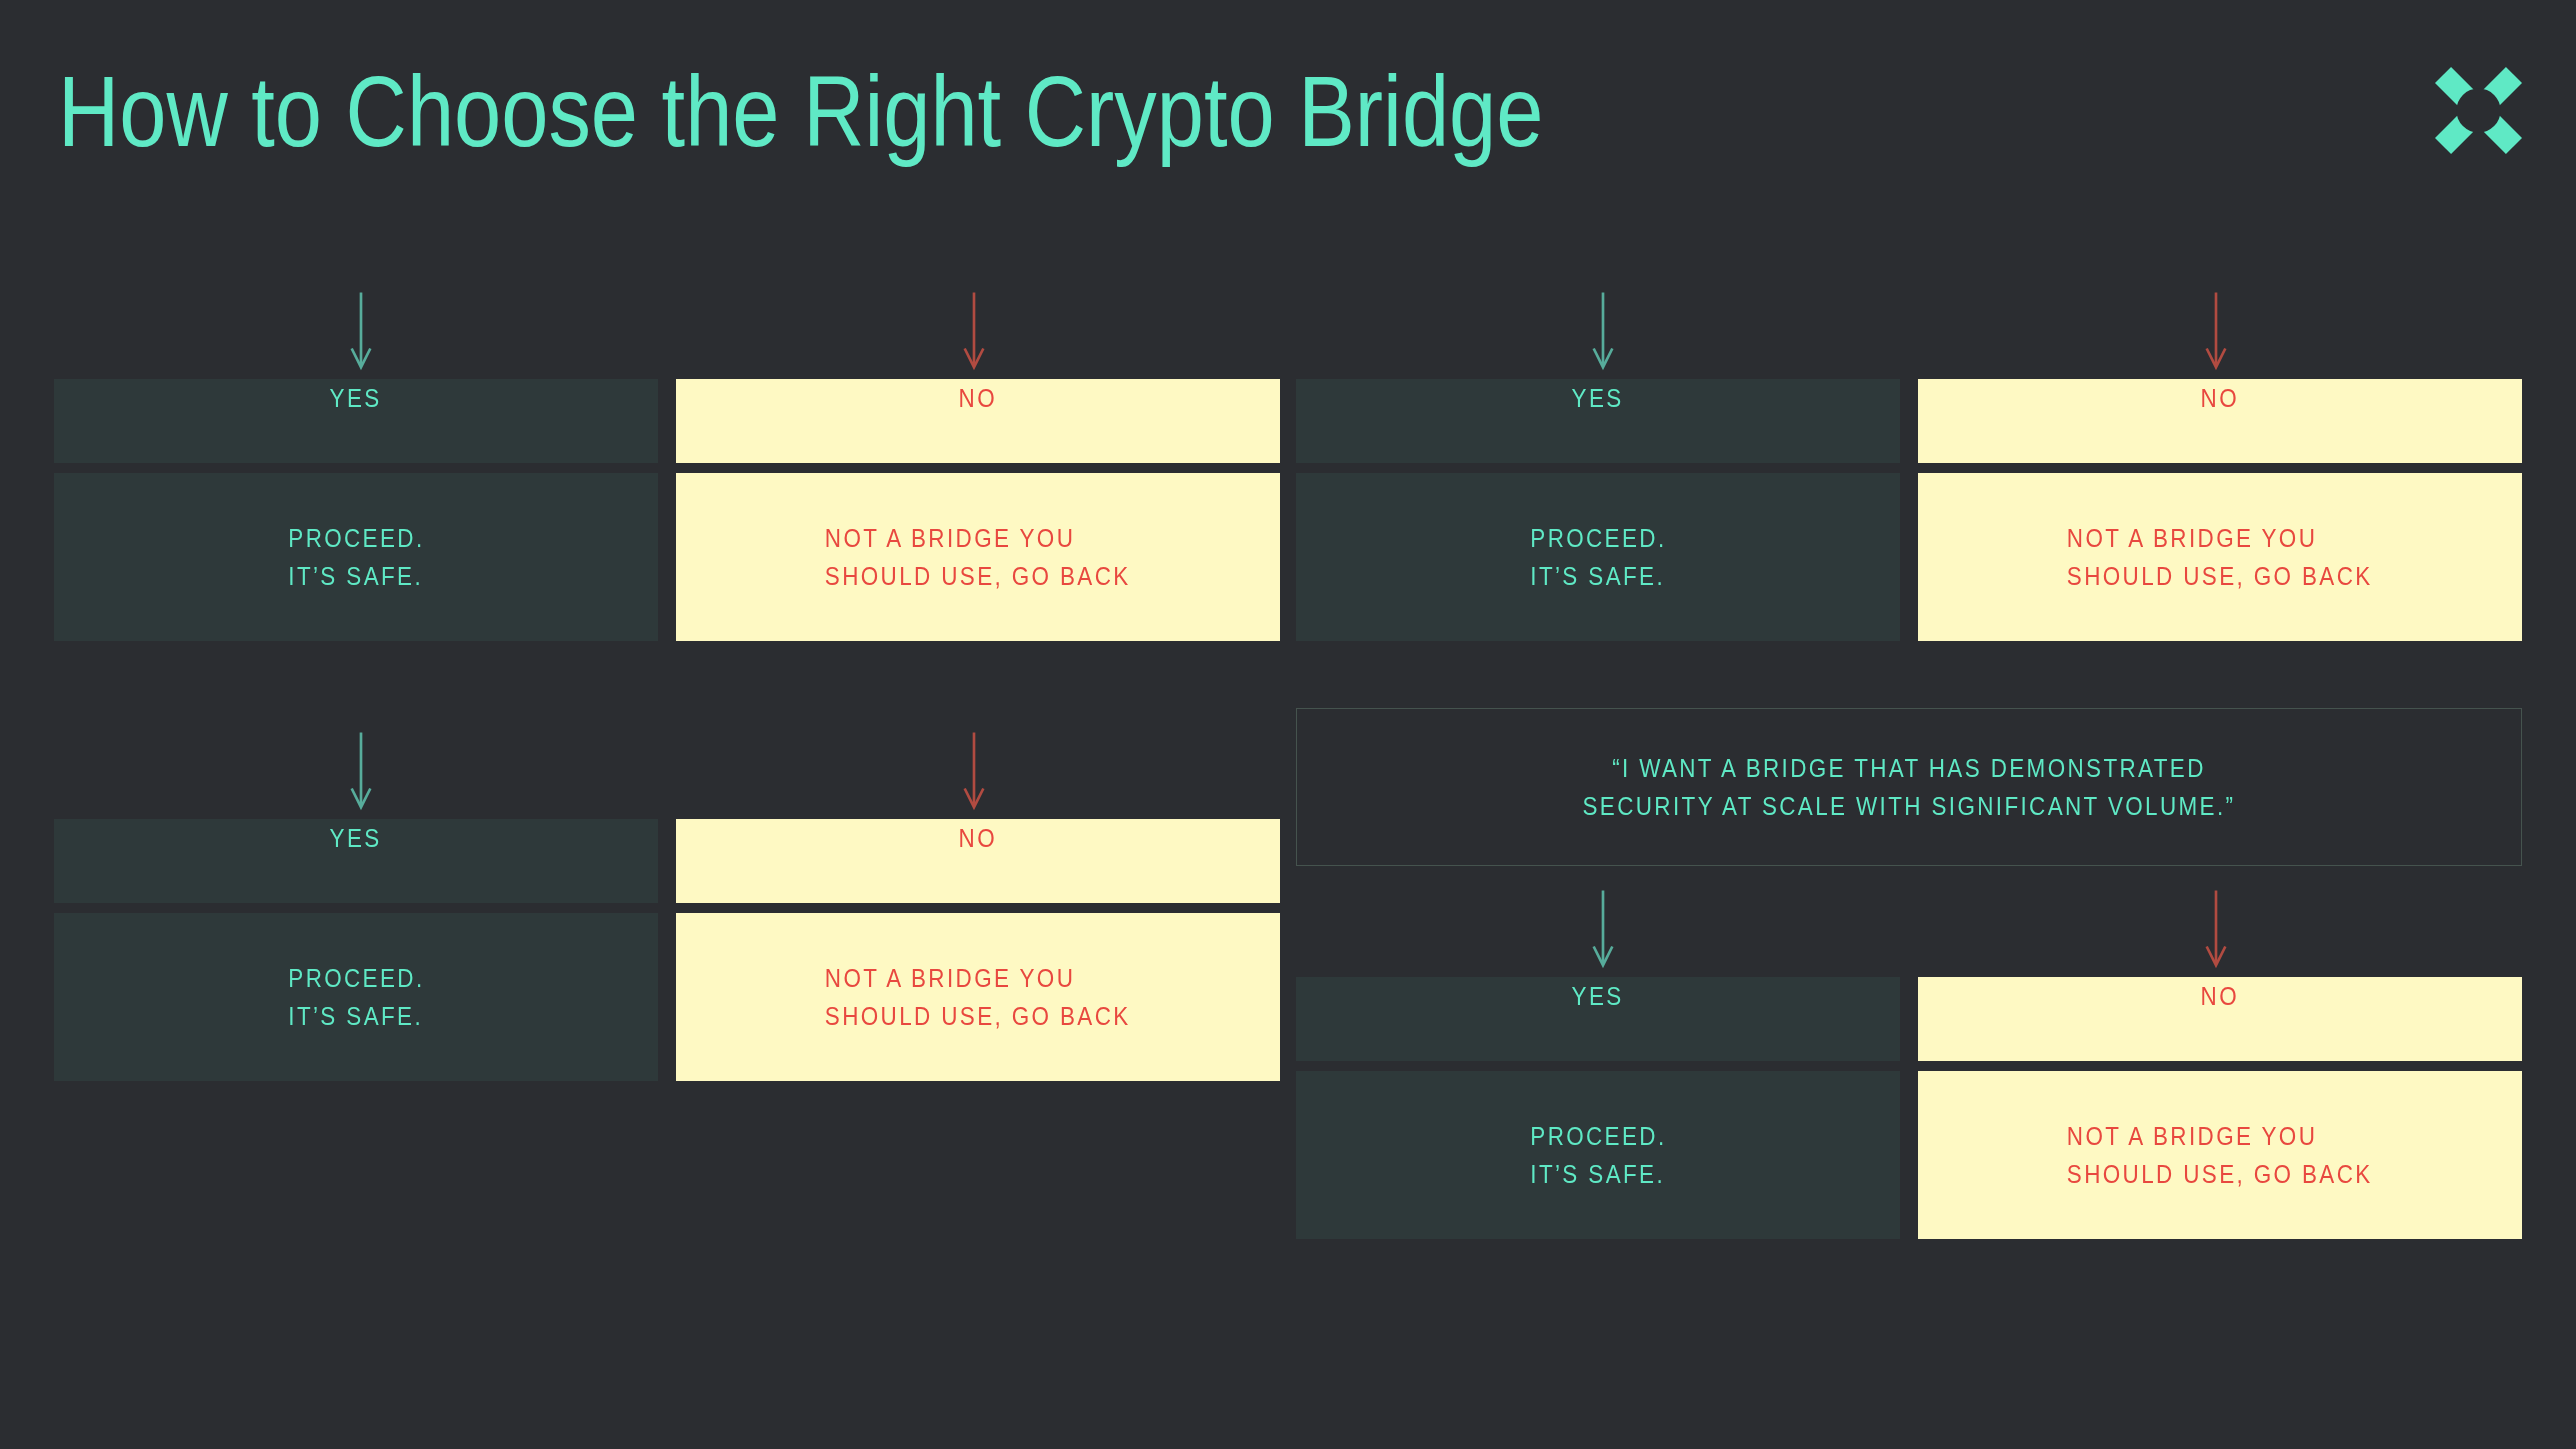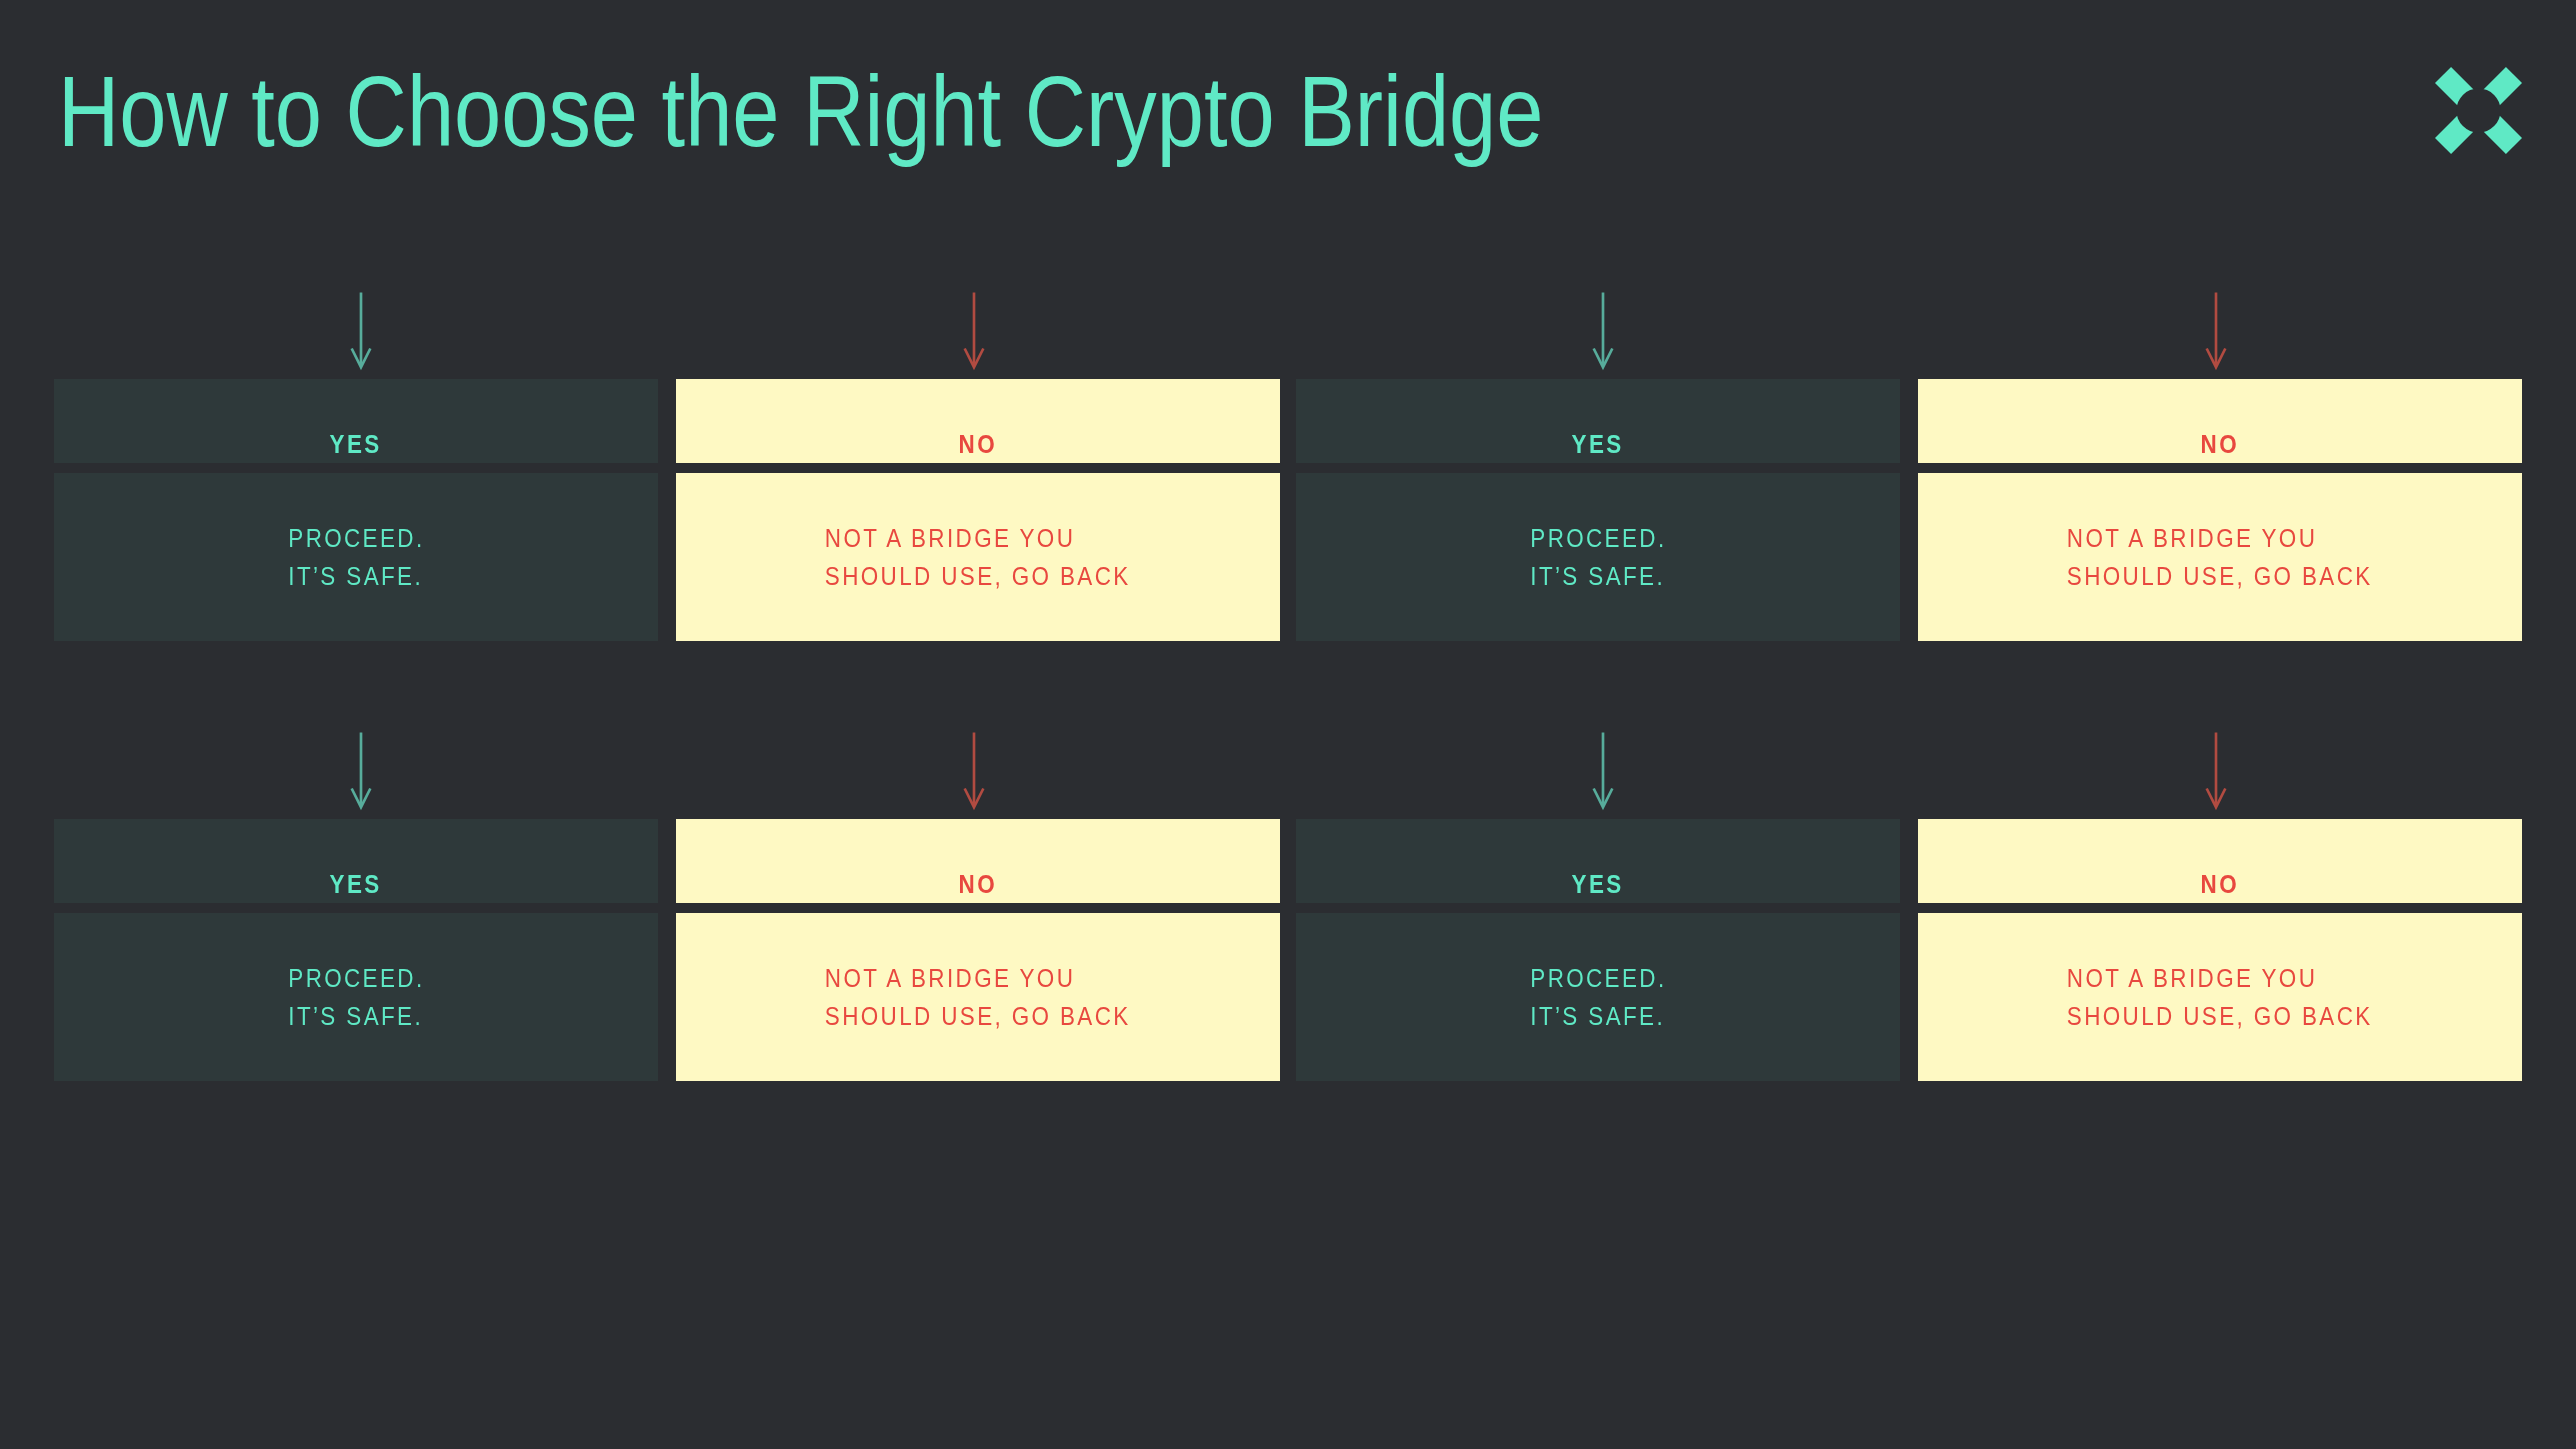--- a/index.html
+++ b/index.html
@@ -40,21 +40,21 @@
     white-space:nowrap;
   }
   .teal { color:#5FE9C5; }
   .red  { color:#E8483F; }
 
   .arrows { height:111px; display:grid; grid-template-columns:1fr 1fr; }
   .arrow-cell { display:flex; justify-content:center; align-items:flex-start; padding-top:23px; }
 
   .choice-row { display:grid; grid-template-columns:1fr 1fr; column-gap:18px; }
   .pill {
-    height:84px; display:flex; align-items:flex-end; justify-content:center;font-weight:bold;
+    height:84px; display:flex; align-items:flex-start; justify-content:center;
   }
   .panel-teal { background:#2E393A; }
   .panel-red  { background:#fef9c3; }
 
   .result-row { margin-top:10px; display:grid; grid-template-columns:1fr 1fr; column-gap:18px; }
   .result {
     height:168px; display:flex; align-items:center; justify-content:center;
   }
 </style>
 </head>
@@ -197,20 +197,26 @@
         <div class="result panel-red">
           <div class="caps red">
             <span style="display:block">NOT A BRIDGE YOU</span>
             <span style="display:block">SHOULD USE, GO BACK</span>
           </div>
         </div>
       </div>
     </div>
 
     <div class="quadrant">
+      <div class="qbox">
+        <div class="caps teal">
+          <span style="display:block">“I WANT A BRIDGE THAT HAS DEMONSTRATED</span>
+          <span style="display:block">SECURITY AT SCALE WITH SIGNIFICANT VOLUME.”</span>
+        </div>
+      </div>
       <div class="arrows">
         <div class="arrow-cell">
           <svg width="24" height="87" viewBox="0 0 36 130">
             <g stroke="#57AC9B" stroke-width="4" fill="none">
               <line x1="18" y1="2" x2="18" y2="112"></line>
                 <polyline points="4,86 18,114 32,86"></polyline>
             </g>
           </svg>
         </div>
         <div class="arrow-cell">

